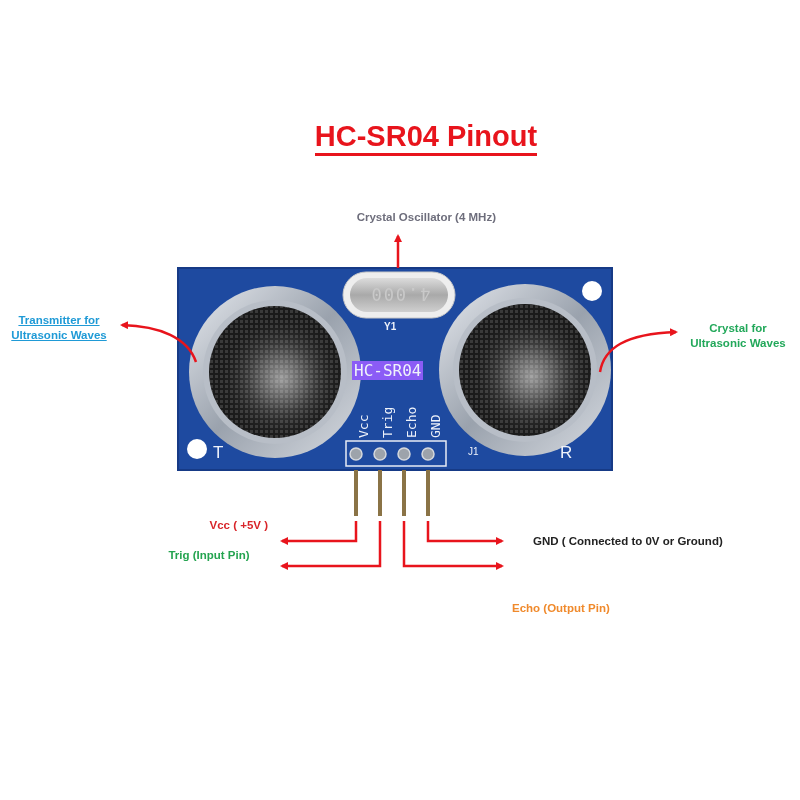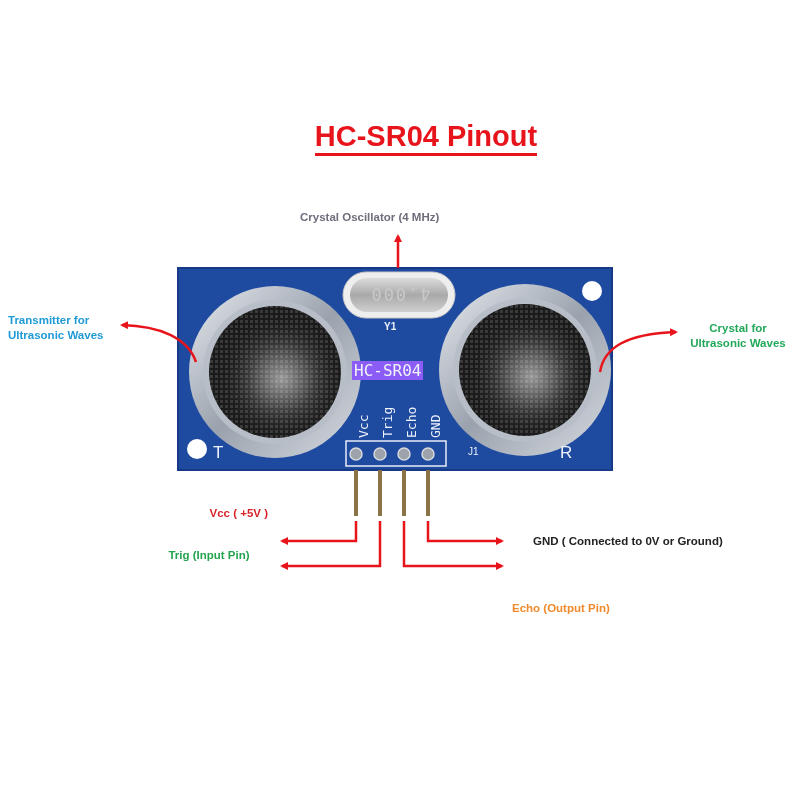--- a/index.html
+++ b/index.html
@@ -1,24 +1,24 @@
 <!DOCTYPE html>
 <html><head>
 <meta charset="utf-8">
 <style>
   html, body { margin:0; padding:0; background:#ffffff; }
   body { width:800px; height:800px; position:relative; overflow:hidden; font-family:"Liberation Sans", sans-serif; }
   .abs { position:absolute; }
   .title { left:0; width:780px; top:120px; text-align:center; font-size:29px; font-weight:bold; color:#e8141c;margin-left:36px; }
   .title span { border-bottom:3px solid #e8141c; padding-bottom:1px; }
   .lbl { font-size:11.5px; font-weight:bold; line-height:15px; white-space:nowrap; }
-  .crystal-lbl { left:300px; width:196px; top:210px; text-align:left; color:#6e6e7c; }
-  .tx-lbl { left:8px; width:118px; top:313px; color:#1f9ad6; }
+  .crystal-lbl { left:300px; width:196px; top:210px; text-align:right; color:#6e6e7c; }
+  .tx-lbl { left:0; width:118px; top:313px; text-align:center; color:#1f9ad6;text-decoration:underline; }
   .rx-lbl { left:680px; width:116px; top:321px; text-align:center; color:#22a85a; }
-  .vcc-lbl { left:150px; width:118px; top:506px; text-align:right; color:#d8252a; }
+  .vcc-lbl { left:150px; width:118px; top:518px; text-align:right; color:#d8252a; }
   .trig-lbl { left:150px; width:118px; top:548px; text-align:center; color:#25a450; }
   .gnd-lbl { left:533px; top:534px; color:#222222; }
   .echo-lbl { left:512px; top:559px; color:#f08a2c;margin-top:42px; }
   svg.art { position:absolute; left:0; top:0; }
 </style>
 </head>
 <body>
 
 <div class="abs title"><span>HC-SR04 Pinout</span></div>
 

